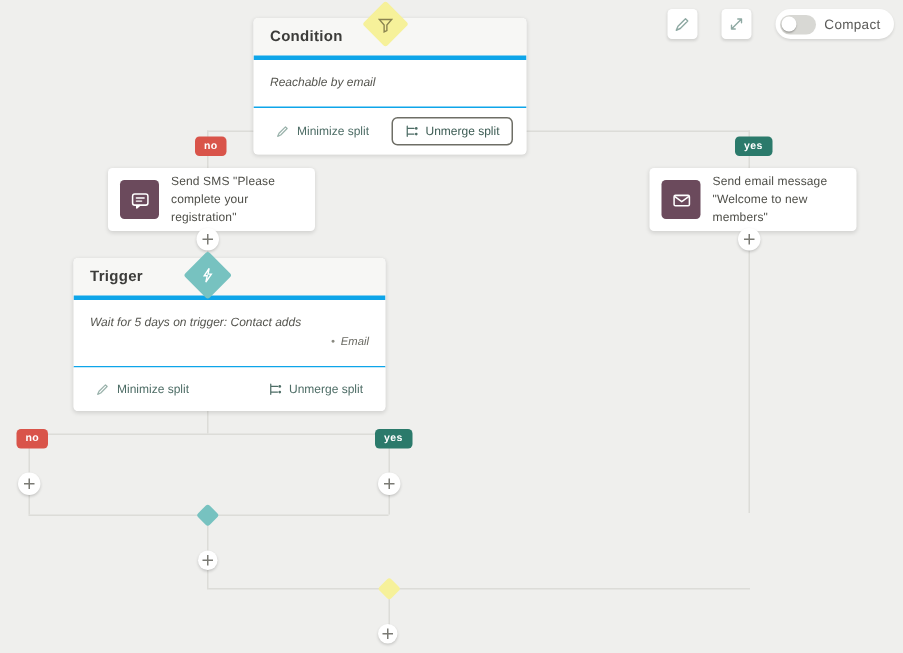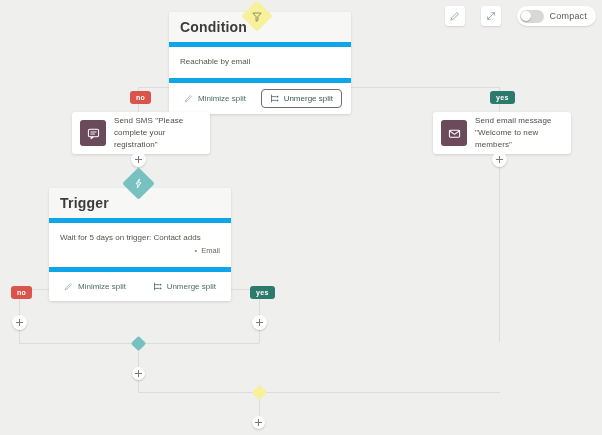--- a/index.html
+++ b/index.html
@@ -92,32 +92,33 @@
     position: absolute;
     background: #ffffff;
     border-radius: 3px;
     box-shadow: 0 1px 3px rgba(0,0,0,.13);
     z-index: 20;
     overflow: hidden;
   }
   .card-head {
     background: #f7f7f5;
     padding: 7px 11px;
-    font-size: 14px;
+    font-size: 10px;
     font-weight: bold;
     color: #3c3c3a;
-    border-bottom: 5px solid #0ea5e9;
+    border-bottom: 3px solid #0ea5e9;
     letter-spacing: .2px;
   }
   .card-body {
     padding: 9px 11px 10px 11px;
     font-size: 8px;
     color: #55554f;
     line-height: 1.55;
-    border-bottom: 5px solid #0ea5e9;
+    border-bottom: 1px solid #0ea5e9;
+    font-style: italic;
   }
   .card-body .strong { font-weight: bold; color: #3c3c3a; display:block; margin-top:4px;}
   .card-body ul { margin: 1px 0 0 0; padding-left: 9px; list-style: none; text-align: right;}
   .card-body li:before { content: "\2022"; margin-right: 4px; color:#88887f;}
   .card-body li { font-size: 7.5px; color:#6a6a63;}
   .card-foot {
     display: flex;
     align-items: center;
     justify-content: space-between;
     padding: 6px 9px;
@@ -338,21 +339,21 @@
         <path d="M1.8 4.3 L7 8 L12.2 4.3" fill="none" stroke="#ffffff" stroke-width="1.1" stroke-linejoin="round"></path>
       </svg>
     </div>
     <div class="node-text">Send email message "Welcome to new members"</div>
   </div>
 
   <div class="plus" style="left:131px; top:152px;"></div>
 
   <div class="plus" style="left:492px; top:152px;"></div>
 
-  <div class="card" style="left:49px; top:188px; width:182px;">
+  <div class="card" style="left:49px; top:172px; width:208px;">
     <div class="card-head">Trigger</div>
     <div class="card-body">
       <div>Wait for 5 days on trigger: Contact adds</div>
       <ul>
         <li>Email</li>
       </ul>
     </div>
     <div class="card-foot">
       <div class="foot-btn">
         <svg width="9" height="9" viewBox="0 0 12 12">

